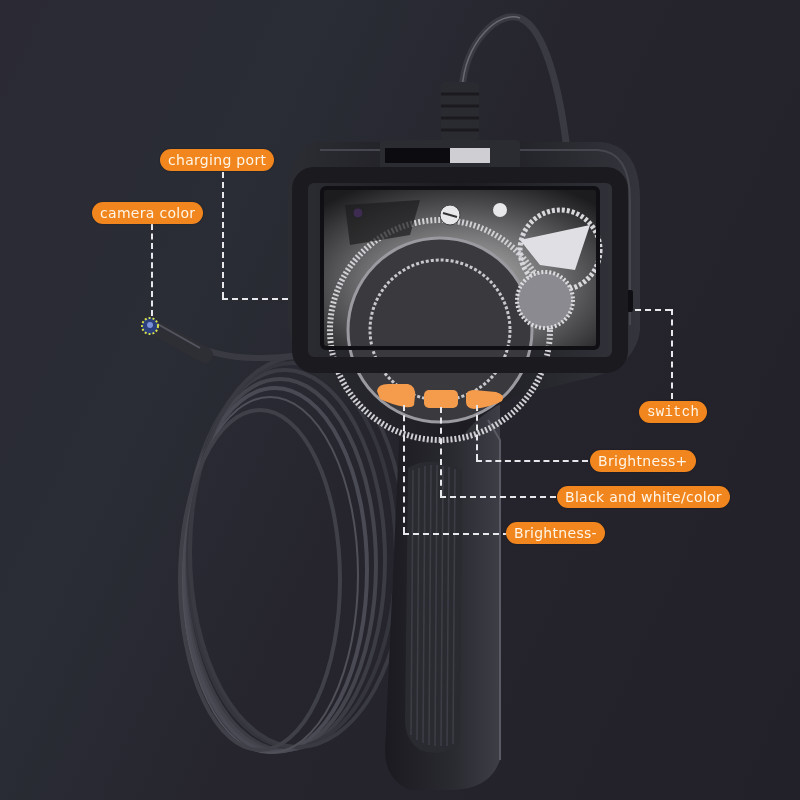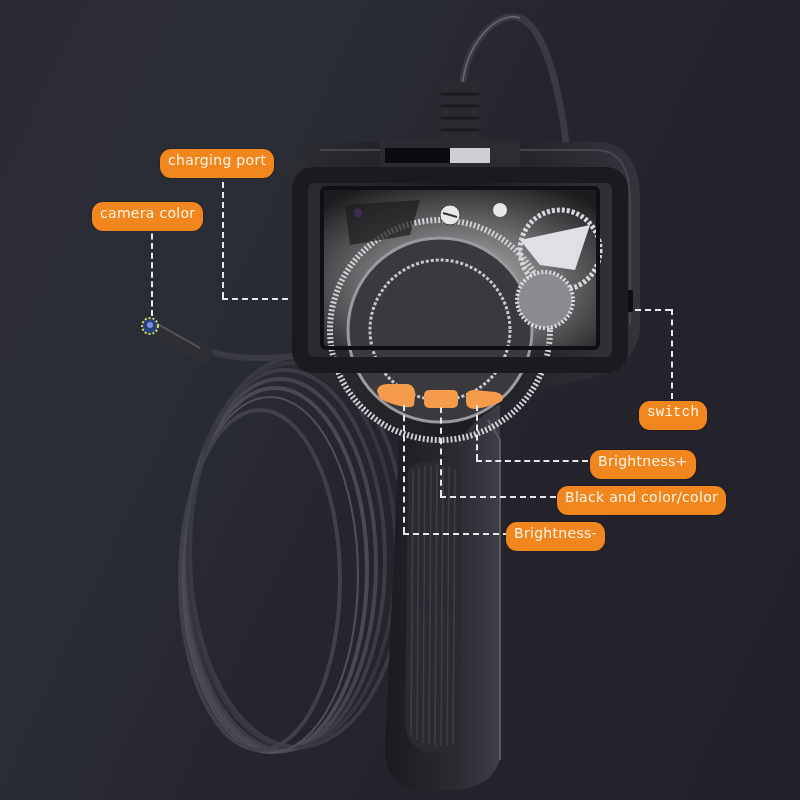--- a/index.html
+++ b/index.html
@@ -1,19 +1,19 @@
 <!DOCTYPE html>
 <html><head>
 <meta charset="utf-8">
 <style>
   html,body{margin:0;padding:0;}
   body{width:800px;height:800px;overflow:hidden;position:relative;
     background:linear-gradient(115deg,#2b2a34 0%,#2a2d35 28%,#26252e 50%,#22212a 100%);
     font-family:"DejaVu Sans","Liberation Sans",sans-serif;}
-  .pill{position:absolute;height:29px;line-height:22px;padding:0 8px;border-radius:11px;
+  .pill{position:absolute;height:22px;line-height:22px;padding:0 8px;border-radius:11px;
     background:#f2861e;color:#fff5e6;font-size:14px;white-space:nowrap;letter-spacing:0.3px;
     box-shadow:0 0 2px rgba(0,0,0,.4);}
   .dash-v{position:absolute;width:0;border-left:2px dashed #e8e8ec;}
   .dash-h{position:absolute;height:0;border-top:2px dashed #e8e8ec;}
   svg{position:absolute;left:0;top:0;}
 </style>
 </head>
 <body>
 
 <svg width="800" height="800" viewBox="0 0 800 800">
@@ -131,14 +131,14 @@
 <div class="dash-v" style="left:440px;top:407px;height:89px;"></div>
 <div class="dash-h" style="left:440px;top:496px;width:116px;"></div>
 
 <div class="dash-v" style="left:403px;top:405px;height:128px;"></div>
 <div class="dash-h" style="left:403px;top:533px;width:126px;"></div>
 
 <div class="pill" style="left:160px;top:149px;">charging port</div>
 <div class="pill" style="left:92px;top:202px;">camera color</div>
 <div class="pill" style="left:639px;top:401px;font-family:Liberation Mono, monospace;">switch</div>
 <div class="pill" style="left:590px;top:450px;">Brightness+</div>
-<div class="pill" style="left:557px;top:486px;">Black and color/color</div>
+<div class="pill" style="left:557px;top:486px;">Black and white/color</div>
 <div class="pill" style="left:506px;top:522px;">Brightness-</div>
 
 </body></html>

